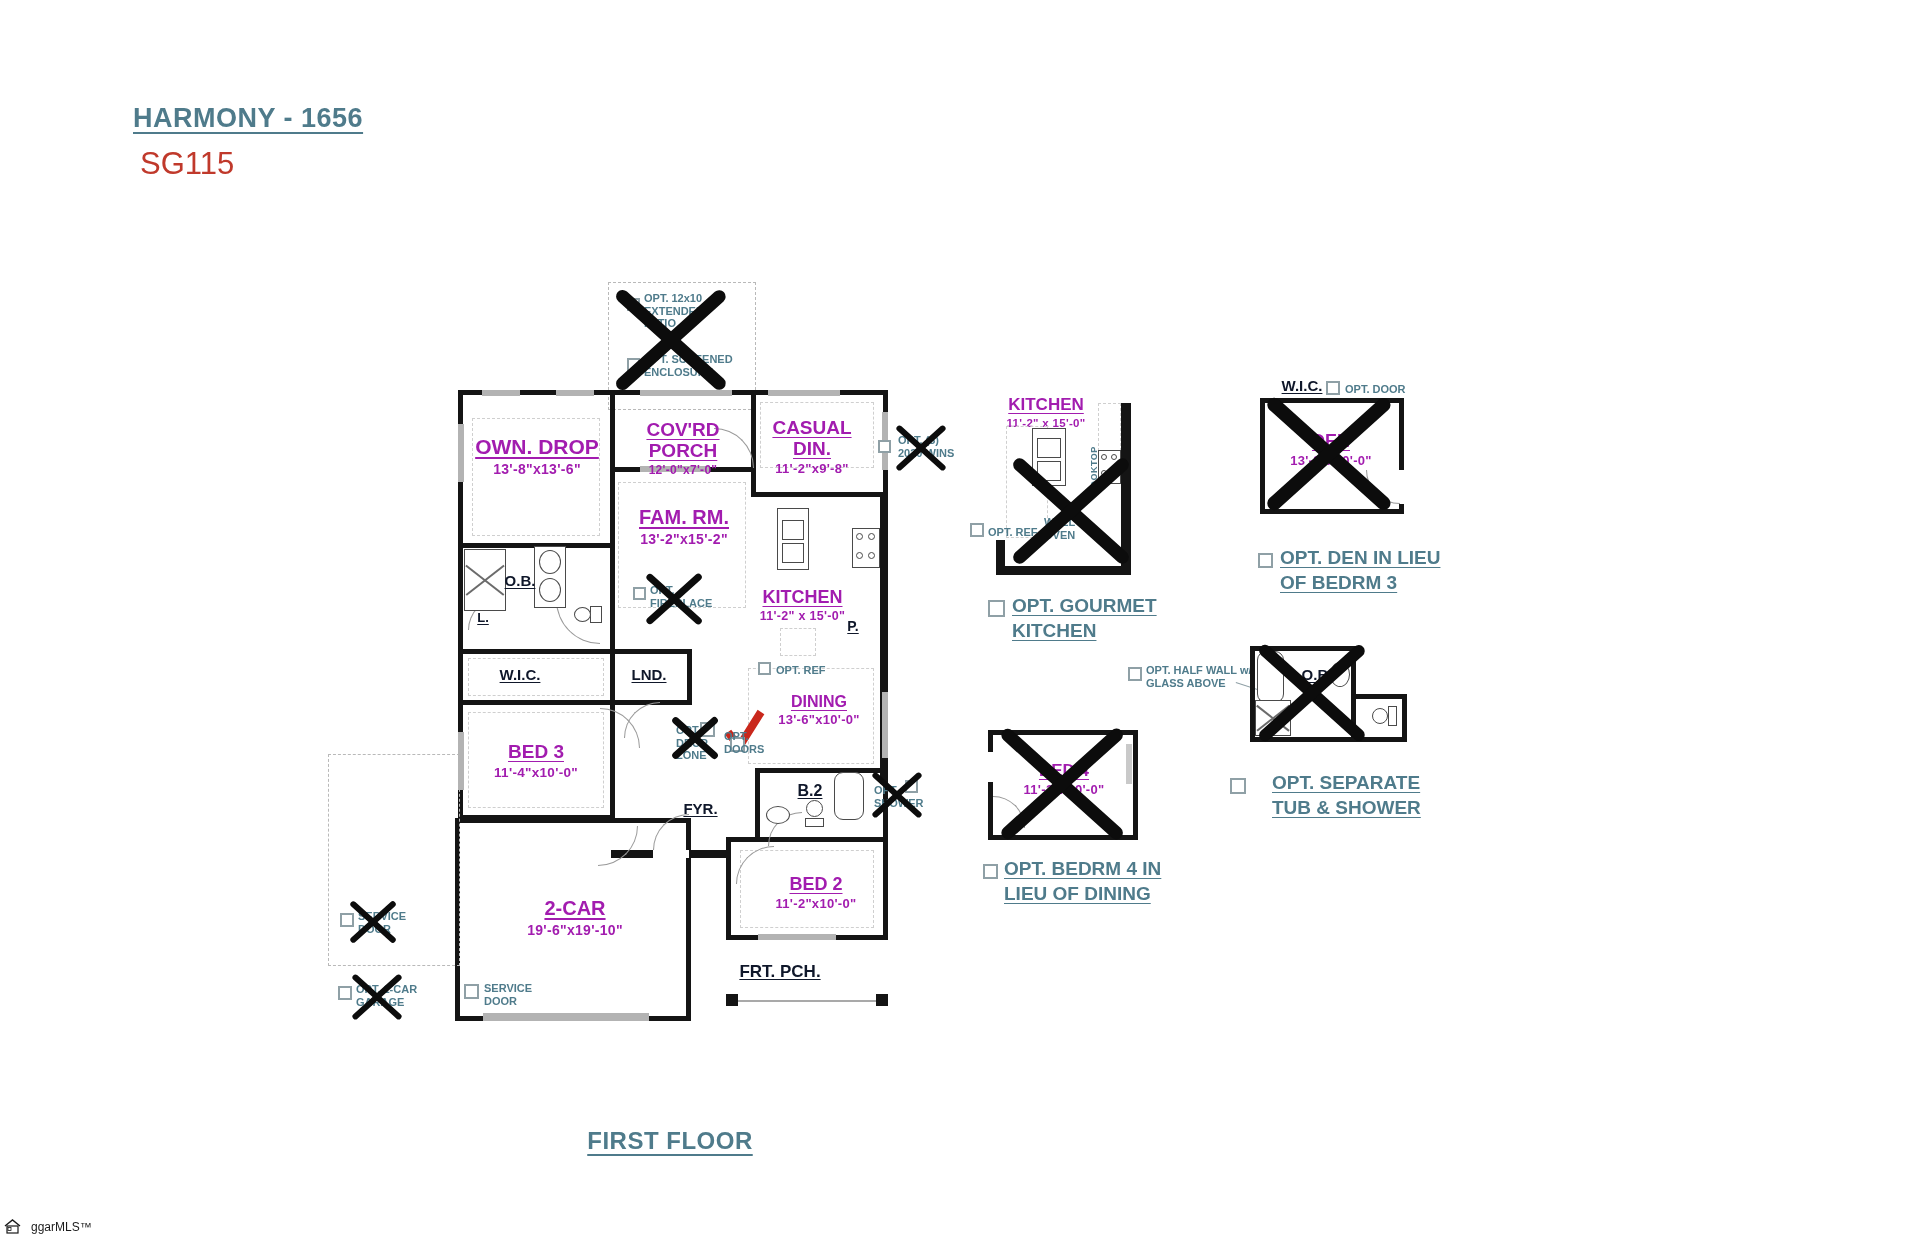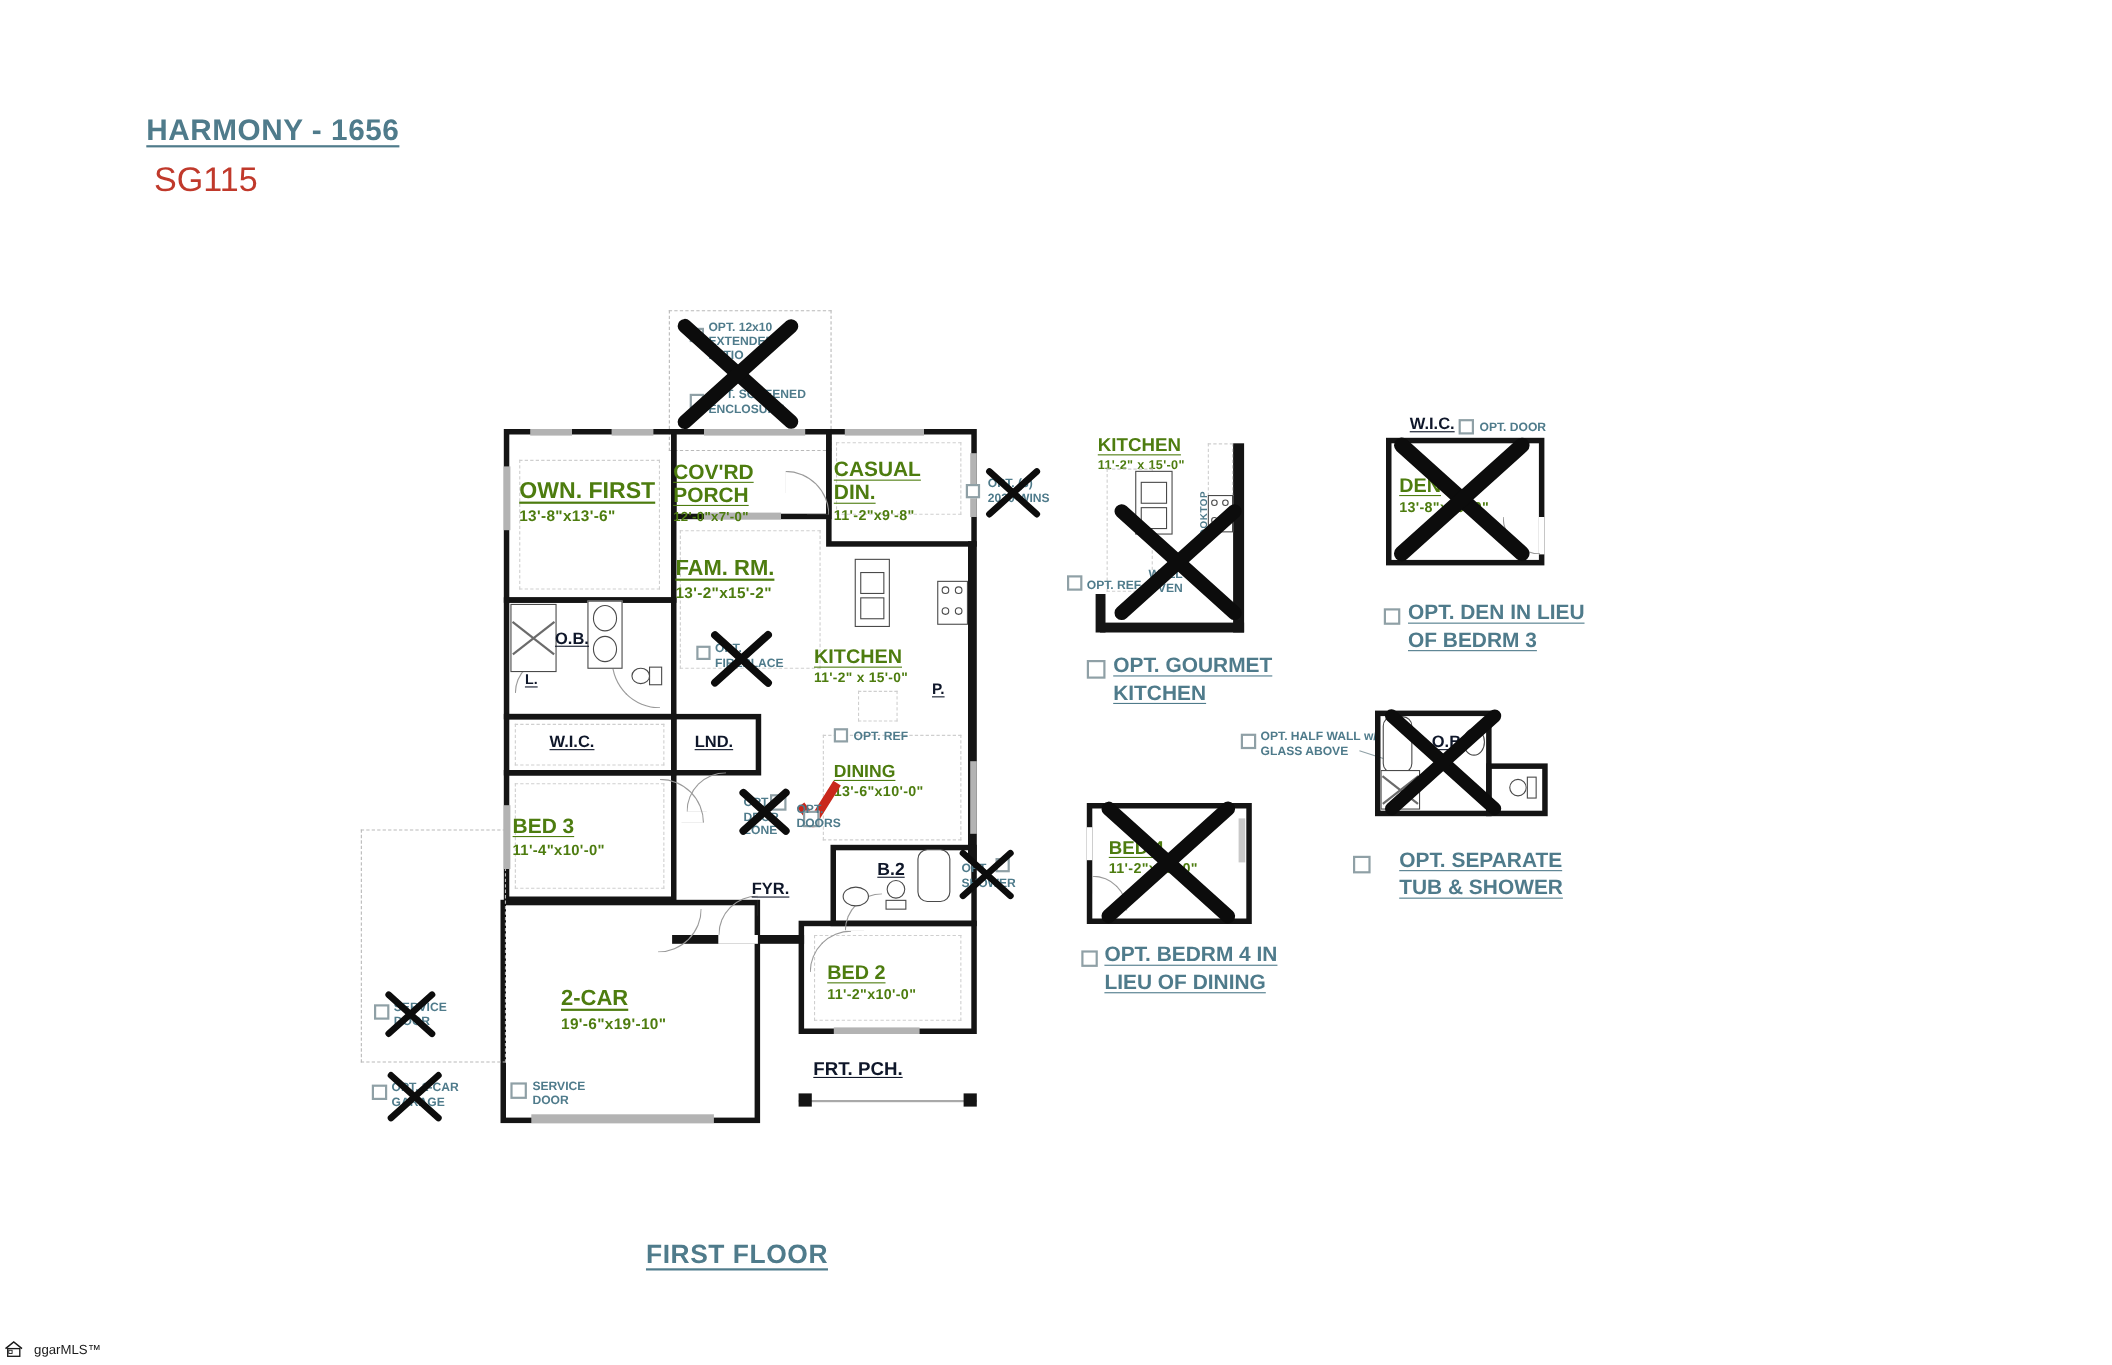--- a/index.html
+++ b/index.html
@@ -5,21 +5,21 @@
   html,body{margin:0;padding:0;background:#e8e8e8;}
   .page{position:relative;width:1920px;height:1241px;background:#ffffff;overflow:hidden;
         font-family:"Liberation Sans", sans-serif;}
   .title{position:absolute;font-weight:700;font-size:27px;color:#4f7b8b;
          text-decoration:underline;text-underline-offset:5px;letter-spacing:.5px;}
   .code{position:absolute;font-size:31px;color:#c0392b;}
   .note{position:absolute;font-size:37px;color:#c0392b;}
   .floorlabel{position:absolute;font-weight:700;font-size:24px;color:#4f7b8b;
          text-decoration:underline;text-underline-offset:5px;letter-spacing:.5px;text-align:center;margin-top:44px;}
   
-  .rlab{position:absolute;text-align:left;color:#4d7c0f;line-height:1.08;}
+  .rlab{position:absolute;text-align:center;color:#a21caf;line-height:1.08;}
   .rname{display:block;font-weight:700;text-decoration:underline;text-underline-offset:3px;}
   .rdims{display:block;margin-top:3px;font-weight:600;letter-spacing:.3px;}
   .tag{position:absolute;color:#0f172a;font-weight:700;text-decoration:underline;
        text-underline-offset:2px;text-align:center;}
   
   .opt{position:absolute;color:#4f7b8b;font-size:11px;font-weight:600;line-height:1.14;}
   .cb{position:absolute;width:14px;height:14px;border:2px solid #8fa0a6;background:#fff;box-sizing:border-box;}
   .opt-head{position:absolute;color:#4f7b8b;font-weight:700;font-size:19px;line-height:1.3;
             text-decoration:underline;text-underline-offset:3px;}
   
@@ -130,21 +130,21 @@
   <div class="fix" style="left:777px;top:508px;width:32px;height:62px;border-width:1px;"></div>
   <div class="fix" style="left:782px;top:520px;width:22px;height:20px;border-width:1px;"></div>
   <div class="fix" style="left:782px;top:543px;width:22px;height:20px;border-width:1px;"></div>
   <div class="fix" style="left:852px;top:528px;width:28px;height:40px;border-width:1px;"></div>
   <div class="fix oval" style="left:856px;top:533px;width:7px;height:7px;border-width:1px;"></div>
   <div class="fix oval" style="left:868px;top:533px;width:7px;height:7px;border-width:1px;"></div>
   <div class="fix oval" style="left:856px;top:552px;width:7px;height:7px;border-width:1px;"></div>
   <div class="fix oval" style="left:868px;top:552px;width:7px;height:7px;border-width:1px;"></div>
 
   <div class="rlab" style="left:472px;top:436px;width:130px;">
-    <span class="rname" style="font-size:21px;">OWN. FIRST</span>
+    <span class="rname" style="font-size:21px;">OWN. DROP</span>
     <span class="rdims" style="font-size:14px;">13'-8"x13'-6"</span>
   </div>
   <div class="rlab" style="left:612px;top:420px;width:142px;">
     <span class="rname" style="font-size:19px;">COV'RD PORCH</span>
     <span class="rdims" style="font-size:12px;">12'-0"x7'-0"</span>
   </div>
   <div class="rlab" style="left:758px;top:418px;width:108px;">
     <span class="rname" style="font-size:19px;">CASUAL DIN.</span>
     <span class="rdims" style="font-size:13px;">11'-2"x9'-8"</span>
   </div>

